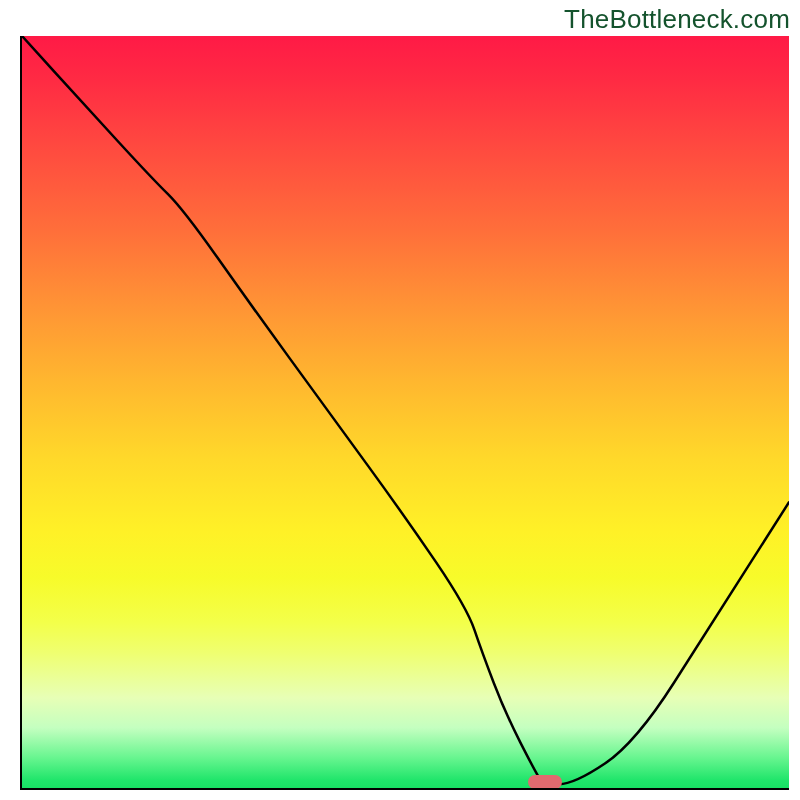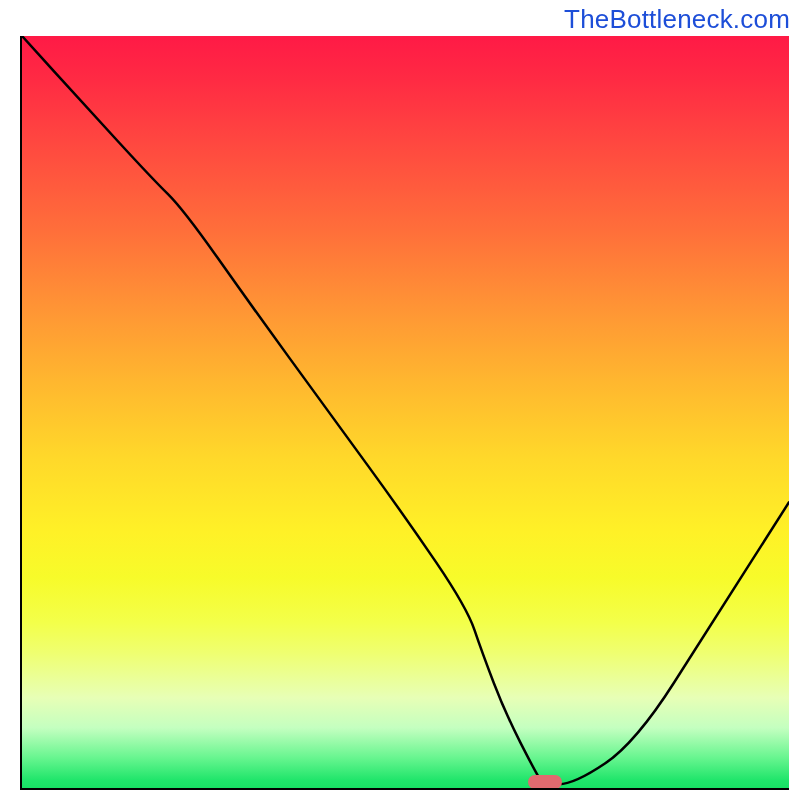--- a/index.html
+++ b/index.html
@@ -15,21 +15,21 @@
     position: relative;
     width: 800px;
     height: 800px;
   }
   .watermark {
     position: absolute;
     top: 4px;
     right: 10px;
     font-size: 26px;
     font-weight: 500;
-    color: #1d4ed8;
+    color: #14532d;
     letter-spacing: 0.2px;
     z-index: 10;
     margin-left: 20px;
   }
   .plot-area {
     position: absolute;
     left: 20px;
     top: 36px;
     width: 769px;
     height: 754px;

